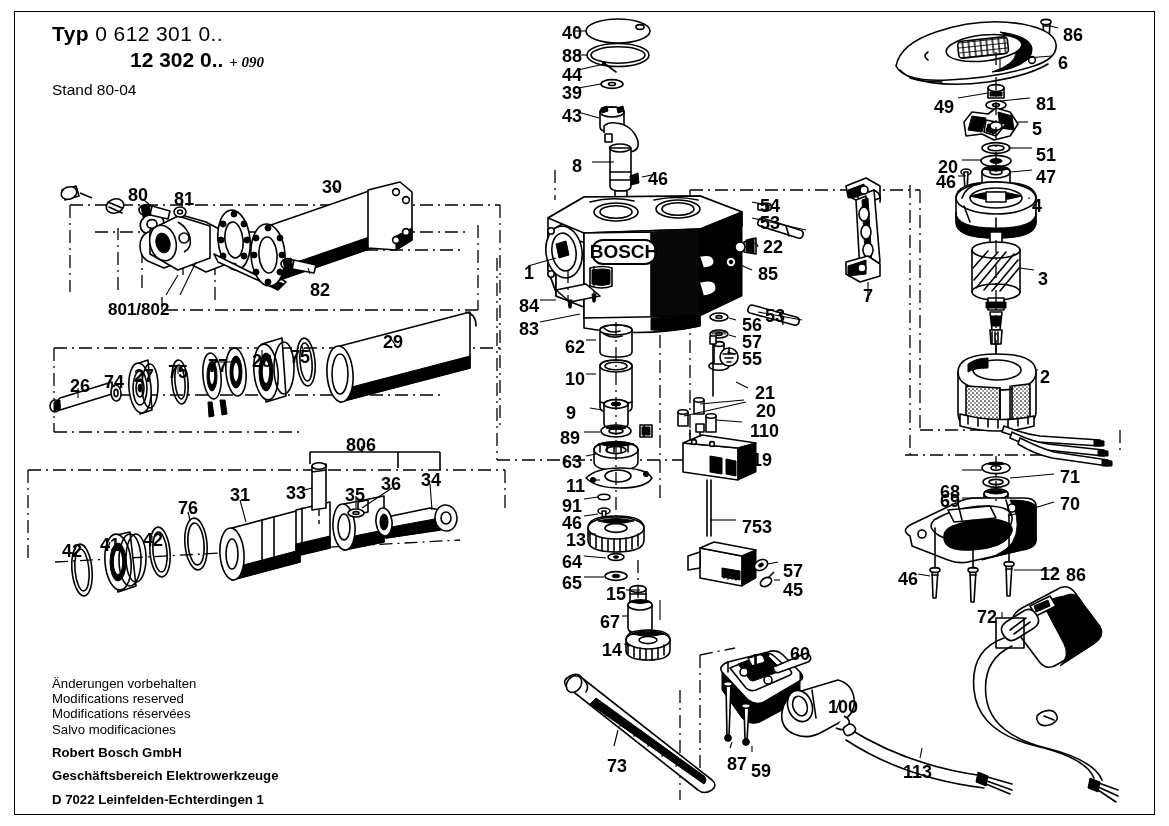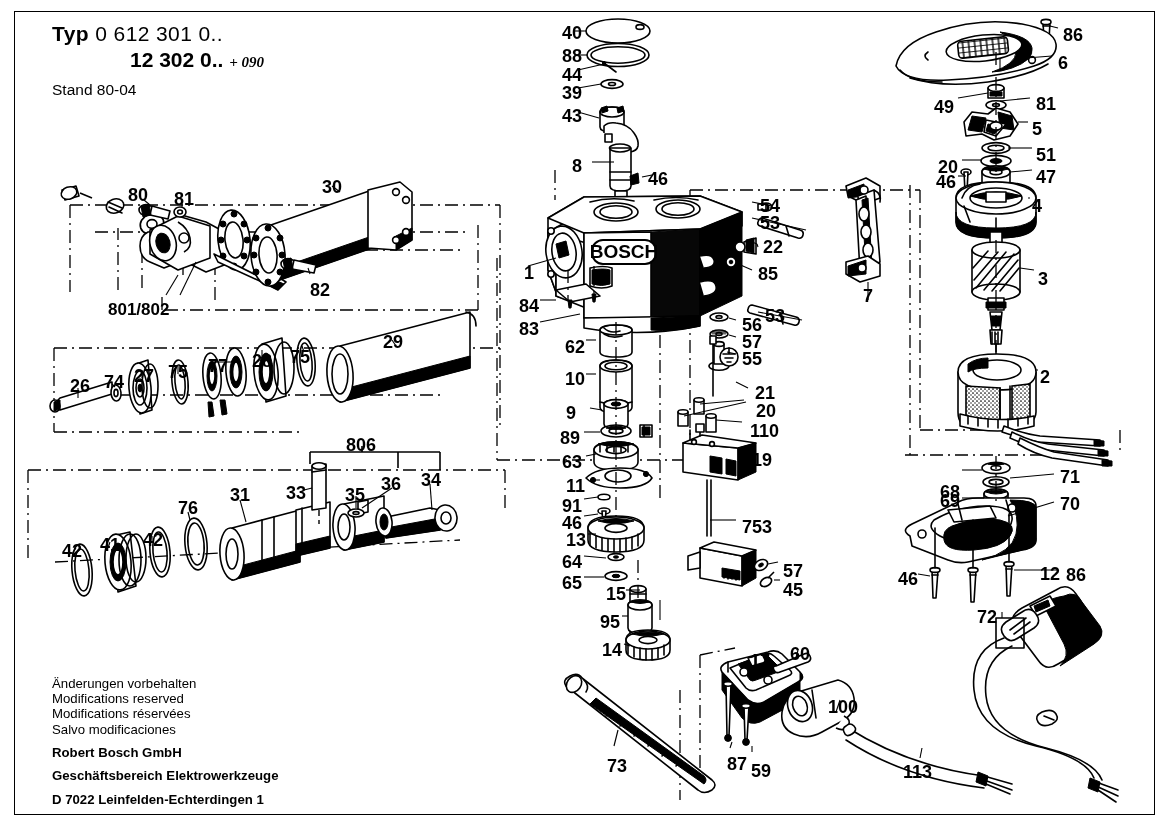--- a/index.html
+++ b/index.html
@@ -991,21 +991,21 @@
       <div class="pn" style="left: 566px; top: 477px;">11</div>
       <div class="pn" style="left: 562px; top: 497px;">91</div>
       <div class="pn" style="left: 562px; top: 514px;">46</div>
       <div class="pn" style="left: 566px; top: 531px;">13</div>
       <div class="pn" style="left: 562px; top: 553px;">64</div>
       <div class="pn" style="left: 562px; top: 574px;">65</div>
       <div class="pn" style="left: 742px; top: 518px;">753</div>
       <div class="pn" style="left: 783px; top: 562px;">57</div>
       <div class="pn" style="left: 783px; top: 581px;">45</div>
       <div class="pn" style="left: 606px; top: 585px;">15</div>
-      <div class="pn" style="left: 600px; top: 613px;">95</div>
+      <div class="pn" style="left: 600px; top: 613px;">67</div>
       <div class="pn" style="left: 602px; top: 641px;">14</div>
       <div class="pn" style="left: 128px; top: 186px;">80</div>
       <div class="pn" style="left: 174px; top: 190px;">81</div>
       <div class="pn" style="left: 322px; top: 178px;">30</div>
       <div class="pn" style="left: 310px; top: 281px;">82</div>
       <div class="pn sm" style="left: 108px; top: 301px;">801/802</div>
       <div class="pn" style="left: 70px; top: 377px;">26</div>
       <div class="pn" style="left: 104px; top: 373px;">74</div>
       <div class="pn" style="left: 134px; top: 367px;">27</div>
       <div class="pn" style="left: 168px; top: 363px;">75</div>

